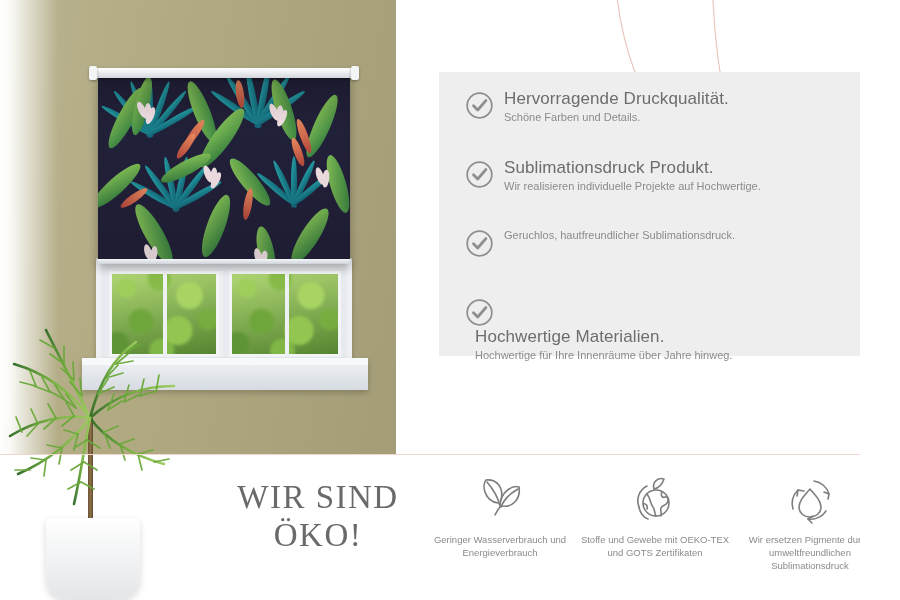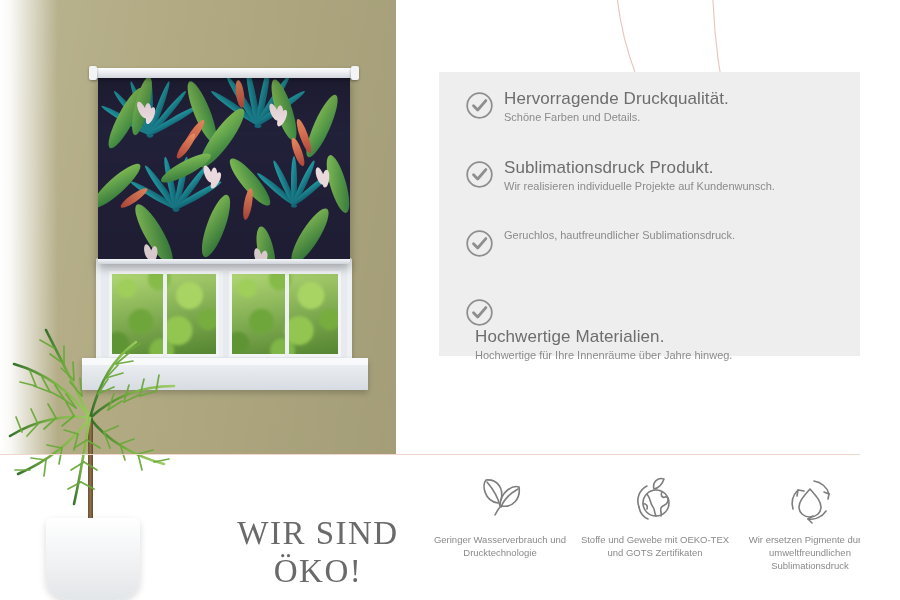--- a/index.html
+++ b/index.html
@@ -75,21 +75,21 @@
   #feature-panel{position:absolute;left:439px;top:72px;width:461px;height:284px;background:#eeeeee;}
   .feature{position:absolute;left:26px;display:flex;align-items:flex-start;}
   #f0{top:17px;} #f1{top:86px;} #f2{top:155px;} #f3{top:224px;flex-direction:column;}
   .chk{width:29px;height:29px;flex:0 0 29px;margin-top:2px;}
   .ftxt{margin-left:10px;}
   .ftitle{font-size:17px;color:#6d6d6d;line-height:20px;letter-spacing:.1px;font-weight:400;}
   .fsub{font-size:11px;color:#8b8b8b;line-height:15px;margin-top:1px;}
 
   
   #eco-head{position:absolute;left:228px;top:478px;width:180px;text-align:center;
-     font-family:"Liberation Serif", serif;font-size:33px;line-height:38px;color:#6a6a6a;letter-spacing:1.5px;margin-top:36px;}
+     font-family:"Liberation Serif", serif;font-size:33px;line-height:38px;color:#6a6a6a;letter-spacing:1.5px;}
   .eco-col{position:absolute;top:470px;width:160px;text-align:center;}
   #e0{left:420px;} #e1{left:575px;} #e2{left:730px;}
   .eco-ico{height:58px;display:flex;align-items:center;justify-content:center;}
   .eco-cap{font-size:9.5px;line-height:13px;color:#8a8a8a;margin-top:5px;}
 </style>
 </head>
 <body>
 
 <div id="stage">
 
@@ -357,21 +357,21 @@
       </div>
     </div>
 
     <div class="feature" id="f1">
       <svg class="chk" viewBox="0 0 32 32">
         <circle cx="16" cy="16" r="13.6" fill="none" stroke="#8e8e8e" stroke-width="1.9"></circle>
         <path d="M9.4 16.4 L14 21 L23 10.6" fill="none" stroke="#8e8e8e" stroke-width="3.1" stroke-linecap="round" stroke-linejoin="round"></path>
       </svg>
       <div class="ftxt">
         <div class="ftitle">Sublimationsdruck Produkt.</div>
-        <div class="fsub">Wir realisieren individuelle Projekte auf Kundenwunsch.</div>
+        <div class="fsub">Wir realisieren individuelle Projekte auf Hochwertige.</div>
       </div>
     </div>
 
     <div class="feature" id="f2">
       <svg class="chk" viewBox="0 0 32 32">
         <circle cx="16" cy="16" r="13.6" fill="none" stroke="#8e8e8e" stroke-width="1.9"></circle>
         <path d="M9.4 16.4 L14 21 L23 10.6" fill="none" stroke="#8e8e8e" stroke-width="3.1" stroke-linecap="round" stroke-linejoin="round"></path>
       </svg>
       <div class="ftxt">
         <div class="fsub">Geruchlos, hautfreundlicher Sublimationsdruck.</div>
@@ -400,21 +400,21 @@
   <div class="eco-col" id="e0">
     <div class="eco-ico">
       <svg width="52" height="52" viewBox="0 0 52 52" fill="none" stroke="#7d7d7d" stroke-width="1.6" stroke-linecap="round" stroke-linejoin="round">
         <path d="M24 30 C10 28 8 12 12 7 C24 6 30 16 27 27"></path>
         <path d="M26 32 C27 18 39 12 45 14 C47 26 38 35 28 33"></path>
         <path d="M13 9 C19 16 24 24 26 33"></path>
         <path d="M44 16 C37 20 30 26 27 34"></path>
         <path d="M21 42 C23 38 25 35 27 33"></path>
       </svg>
     </div>
-    <div class="eco-cap">Geringer Wasserverbrauch und Drucktechnologie</div>
+    <div class="eco-cap">Geringer Wasserverbrauch und Energieverbrauch</div>
   </div>
 
   <div class="eco-col" id="e2">
     <div class="eco-ico">
       <svg width="52" height="52" viewBox="0 0 52 52" fill="none" stroke="#7d7d7d" stroke-width="1.6" stroke-linecap="round" stroke-linejoin="round">
         <path d="M26 16 C20 23 15 28 15 34 C15 40 20 44 26 44 C32 44 37 40 37 34 C37 28 32 23 26 16 Z"></path>
         <path d="M14 17 C9 22 7 29 9 36"></path>
         <path d="M14 17 l-1 6 M14 17 l6 1"></path>
         <path d="M30 8 C37 9 43 14 45 21"></path>
         <path d="M45 21 l-5 -2 M45 21 l-1 5"></path>

